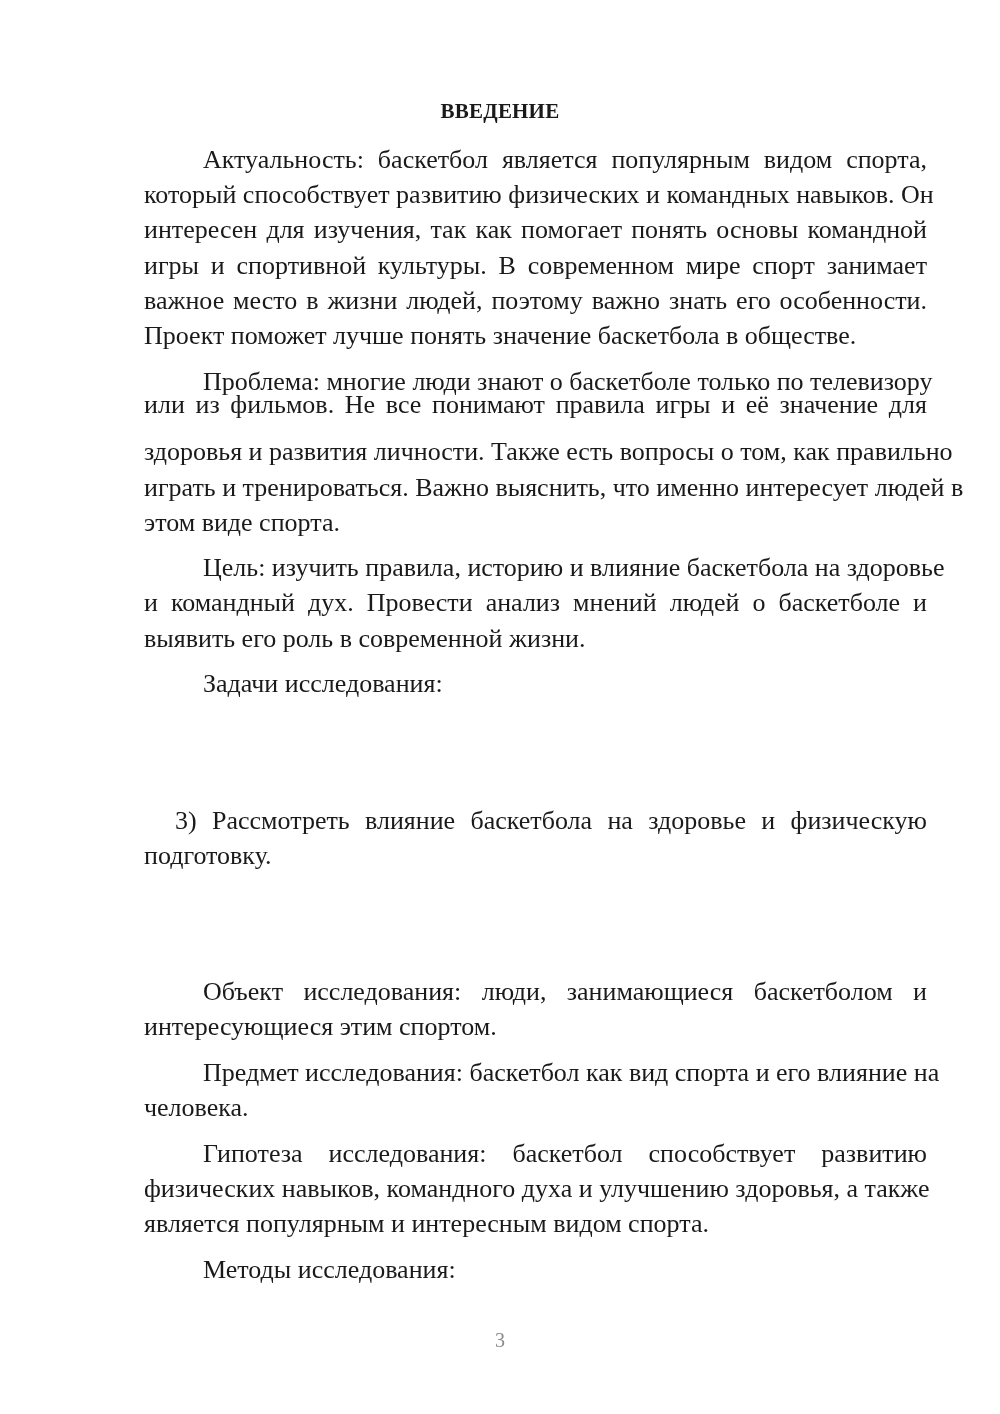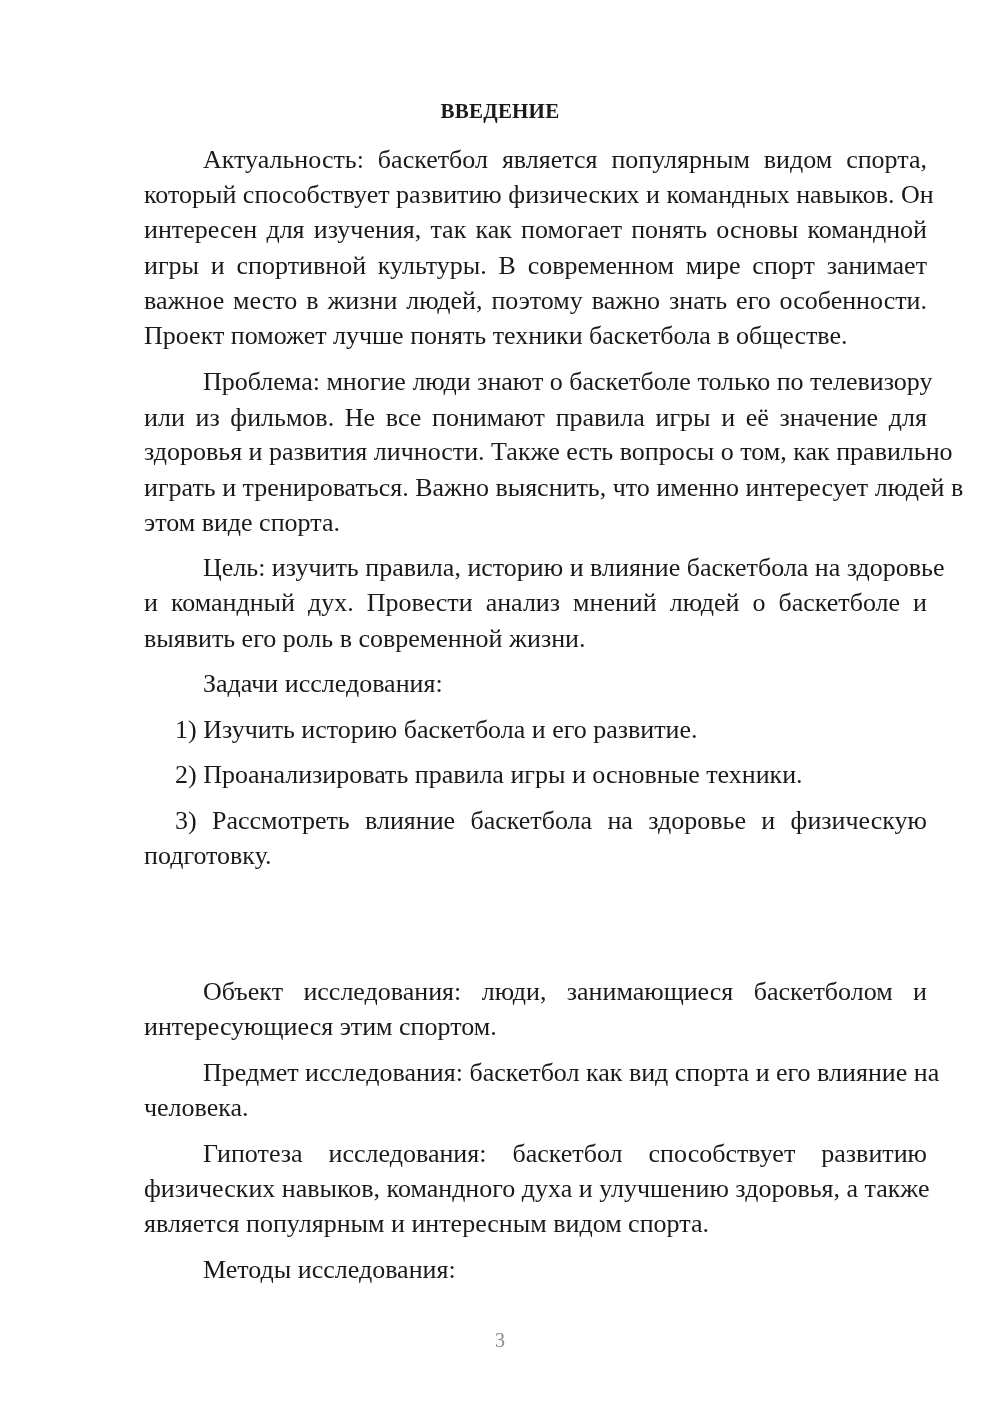--- a/index.html
+++ b/index.html
@@ -32,40 +32,38 @@
 <div class="page">
 
   <div class="title">ВВЕДЕНИЕ</div>
 
   <div>
     <div class="line ind just" style="top:146px">Актуальность: баскетбол является популярным видом спорта,</div>
     <div class="line just" style="top:181px">который способствует развитию физических и командных навыков. Он</div>
     <div class="line just" style="top:216px">интересен для изучения, так как помогает понять основы командной</div>
     <div class="line just" style="top:252px">игры и спортивной культуры. В современном мире спорт занимает</div>
     <div class="line just" style="top:287px">важное место в жизни людей, поэтому важно знать его особенности.</div>
-    <div class="line" style="top:322px">Проект поможет лучше понять техники баскетбола в обществе.</div>
+    <div class="line" style="top:322px">Проект поможет лучше понять значение баскетбола в обществе.</div>
   </div>
 
   <div>
     <div class="line ind just" style="top:368px">Проблема: многие люди знают о баскетболе только по телевизору</div>
-    <div class="line just" style="top:404px">или из фильмов. Не все понимают правила игры и её значение для</div>
+    <div class="line just" style="top:391px">или из фильмов. Не все понимают правила игры и её значение для</div>
     <div class="line just" style="top:438px">здоровья и развития личности. Также есть вопросы о том, как правильно</div>
     <div class="line just" style="top:474px">играть и тренироваться. Важно выяснить, что именно интересует людей в</div>
     <div class="line" style="top:509px">этом виде спорта.</div>
   </div>
 
   <div>
     <div class="line ind just" style="top:554px">Цель: изучить правила, историю и влияние баскетбола на здоровье</div>
     <div class="line just" style="top:589px">и командный дух. Провести анализ мнений людей о баскетболе и</div>
     <div class="line" style="top:625px">выявить его роль в современной жизни.</div>
   </div>
 
   <div class="line ind" style="top:670px">Задачи исследования:</div>
-  <div class="line ind2" style="top:716px">1) Изучить историю баскетбола и его развитие.</div>
-  <div class="line ind2" style="top:761px">2) Проанализировать правила игры и основные техники.</div>
   <div>
     <div class="line ind2 just" style="top:807px">3) Рассмотреть влияние баскетбола на здоровье и физическую</div>
     <div class="line" style="top:842px">подготовку.</div>
   </div>
 
   <div>
     <div class="line ind just" style="top:978px">Объект исследования: люди, занимающиеся баскетболом и</div>
     <div class="line" style="top:1013px">интересующиеся этим спортом.</div>
   </div>
 

